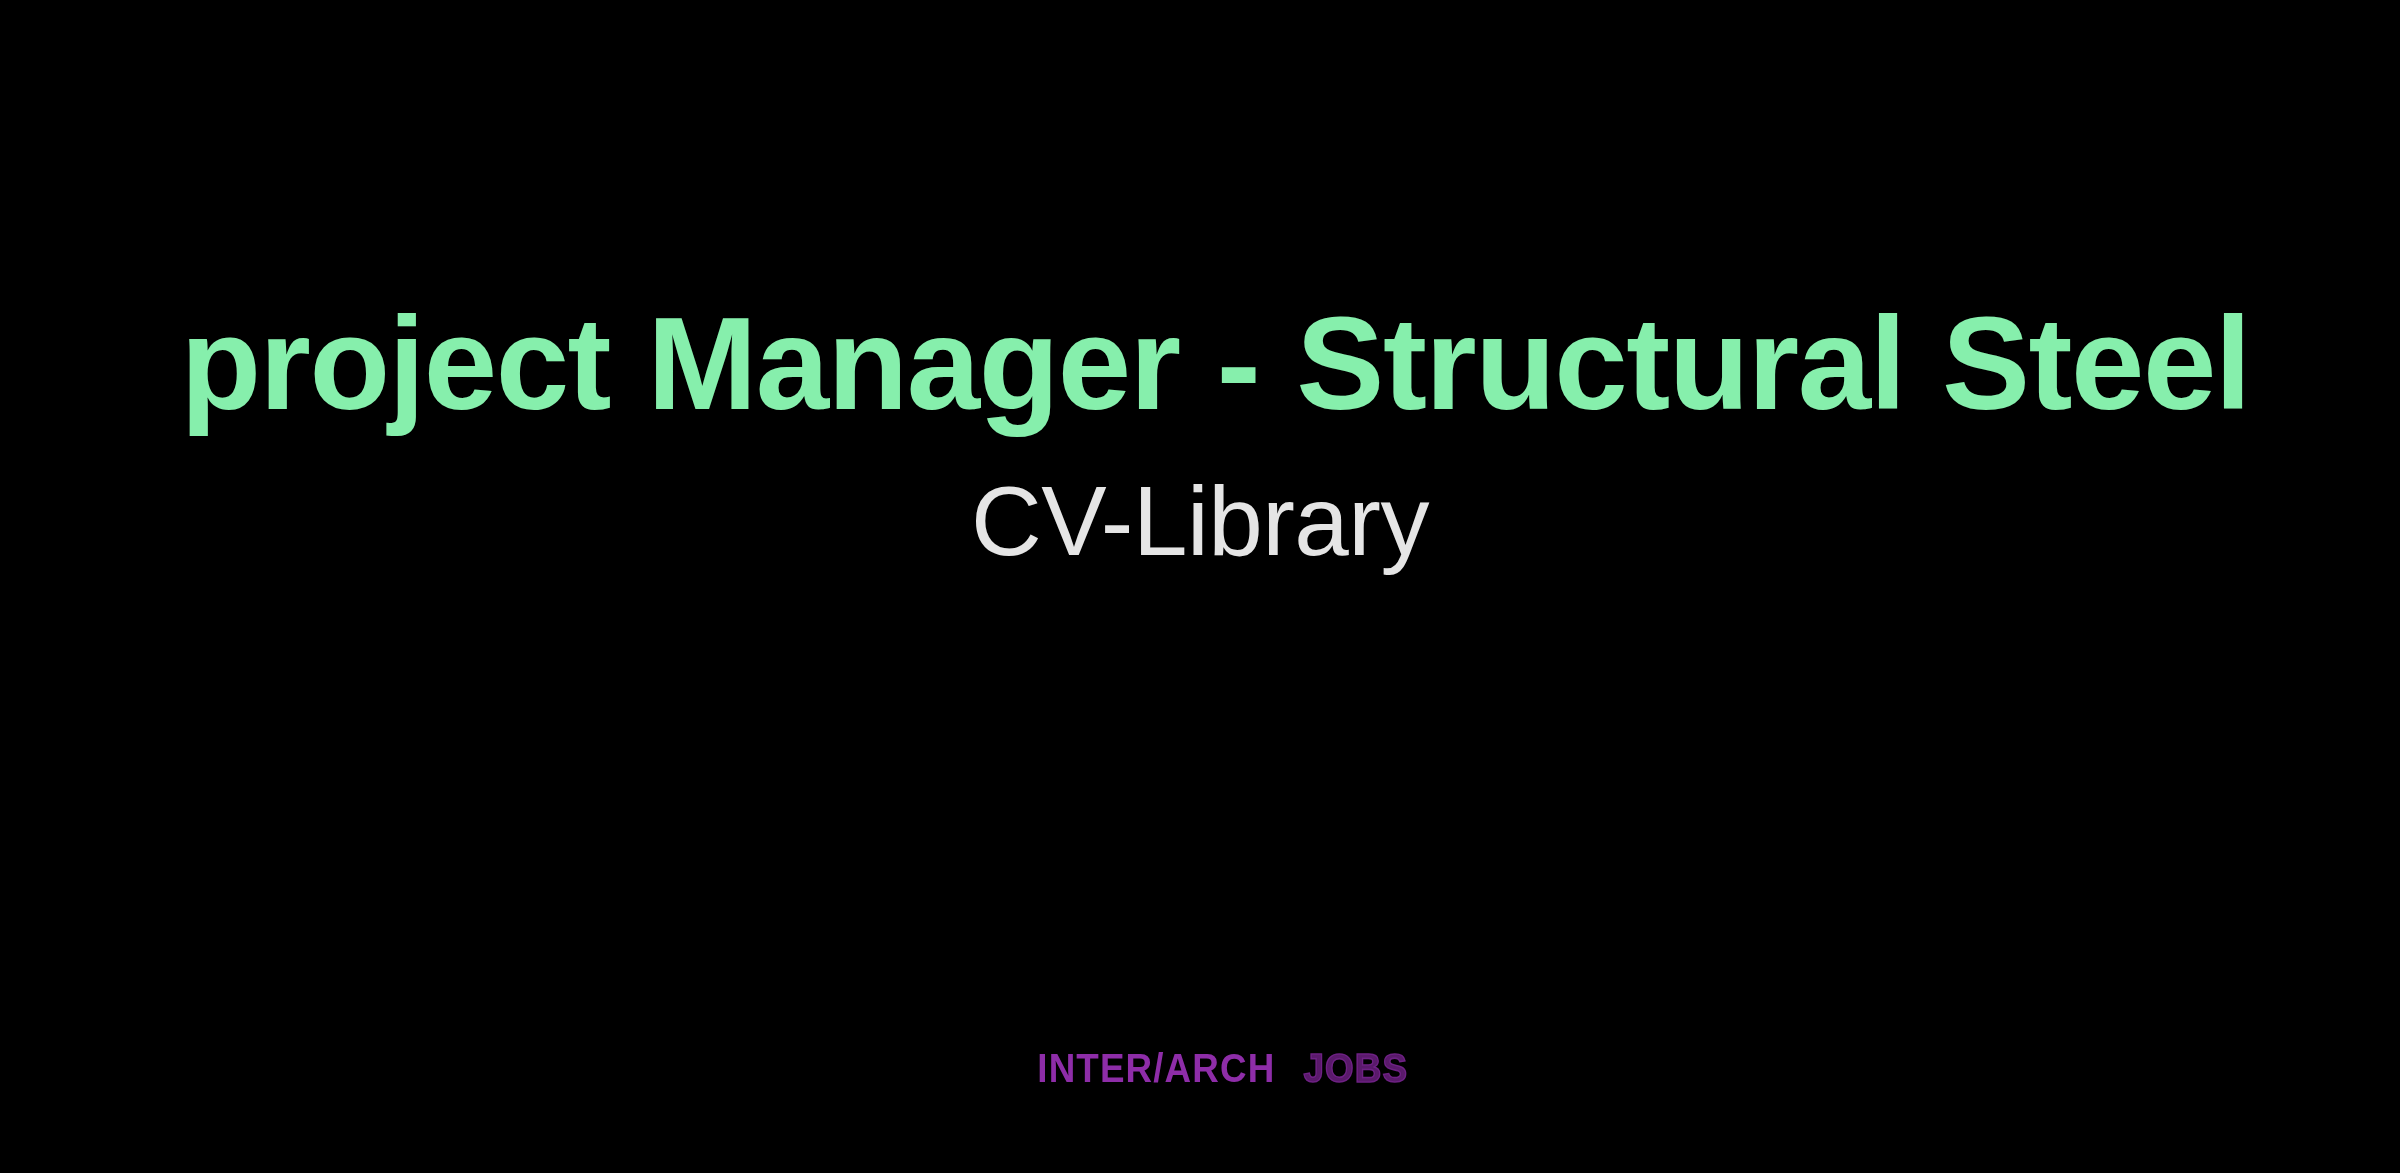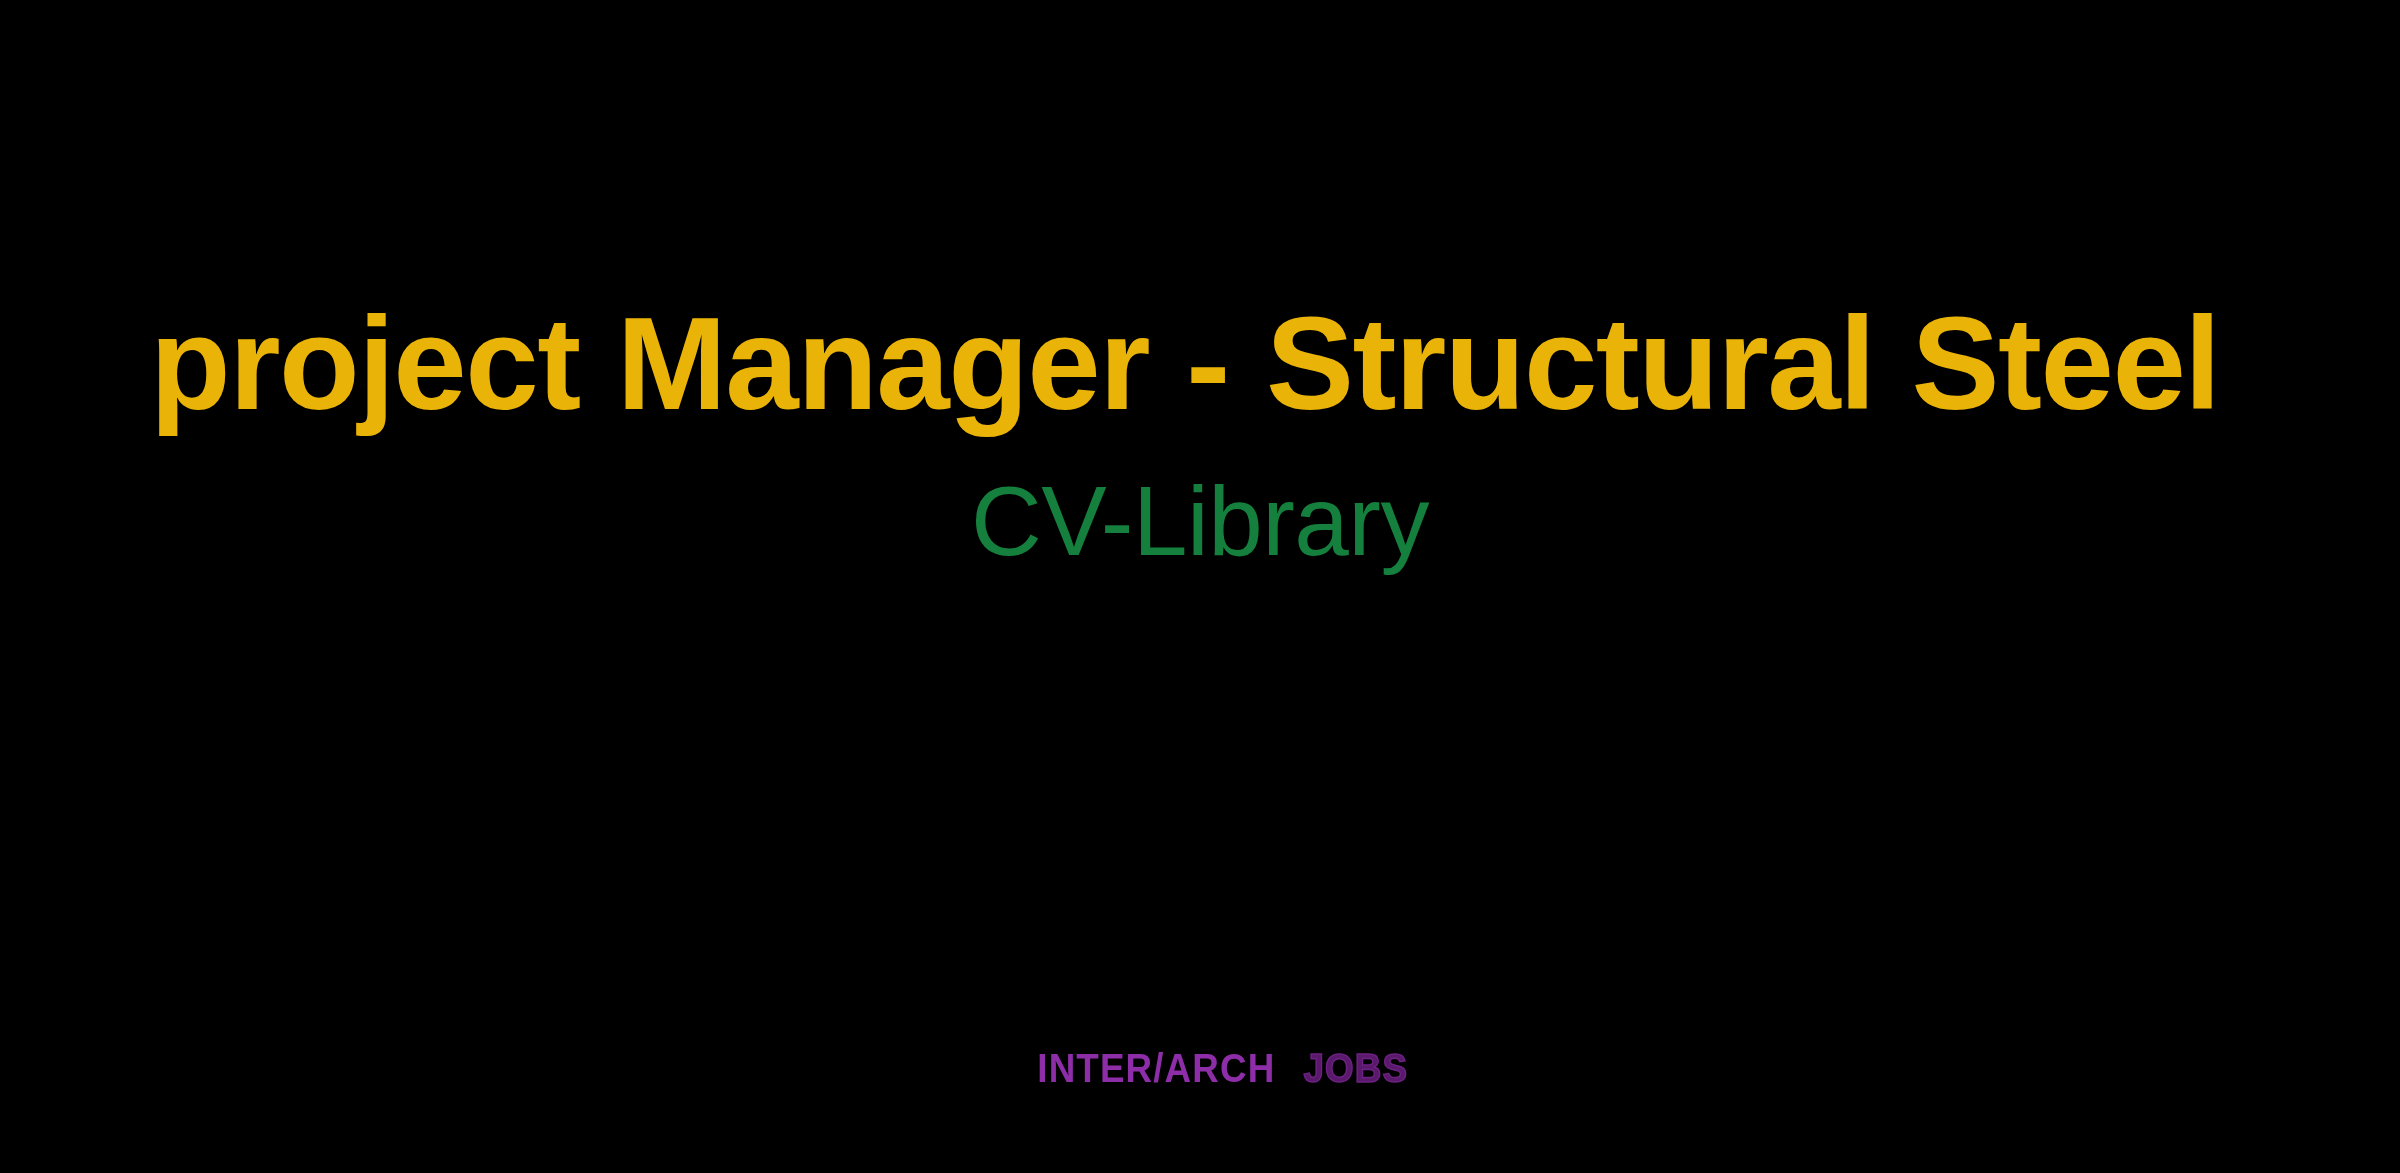--- a/index.html
+++ b/index.html
@@ -34,36 +34,36 @@
     top: 276px;
     display: flex;
     flex-direction: column;
     align-items: center;
   }
 
   .job-title {
     display: block;
     width: 2100px;
     margin: 0;
-    text-align: left;
-    color: #eab308;
+    text-align: right;
+    color: #86efac;
     font-family: "Liberation Sans", sans-serif;
     font-weight: 700;
     font-size: 132px;
     line-height: 1.33;
     letter-spacing: -1.5px;
     word-spacing: 2px;
   }
 
   .job-company {
     display: block;
     margin: 0;
     padding-top: 16px;
     text-align: center;
-    color: #15803d;
+    color: #e5e5e5;
     font-family: "Liberation Sans", sans-serif;
     font-weight: 400;
     font-size: 98px;
     line-height: 1.1;
     letter-spacing: -0.5px;
   }
 
   
   .brand {
     position: absolute;

